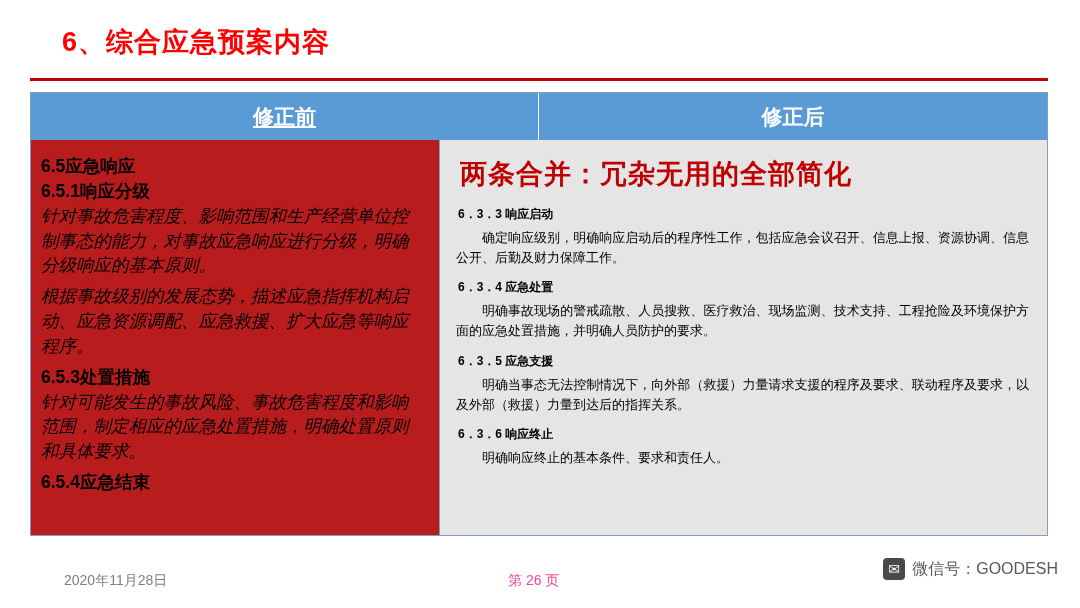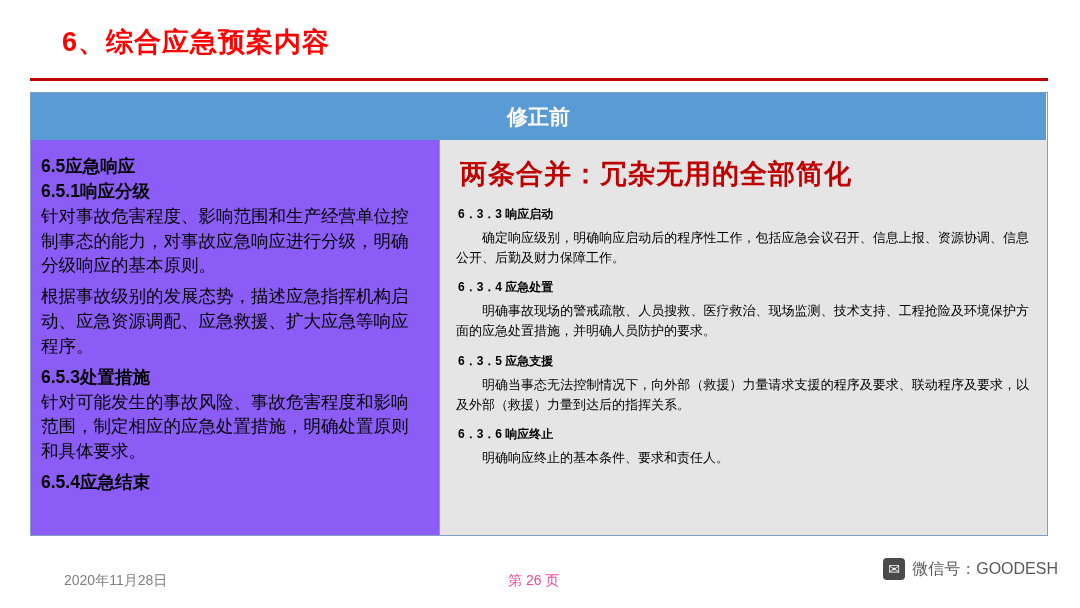--- a/index.html
+++ b/index.html
@@ -56,34 +56,34 @@
     flex: 1 1 50%;
     background: #5b9bd5;
     color: #ffffff;
     font-size: 21px;
     font-weight: bold;
     display: flex;
     align-items: center;
     justify-content: center;
     box-sizing: border-box;
   }
-  .head-cell.left { border-right: 1px solid #ffffff; }
+  .head-cell.left { border-right: 1px solid #ffffff; text-decoration: underline; }
 
   .table-body {
     display: flex;
     flex: 1 1 auto;
     min-height: 0;
   }
   .body-cell {
     box-sizing: border-box;
     overflow: hidden;
   }
   .body-cell.left {
     flex: 0 0 409px;
-    background: #8b5cf6;
+    background: #b91c1c;
     padding: 14px 14px 0 10px;
     border-right: 1px solid #7f9fc0;
   }
   .body-cell.right {
     flex: 1 1 auto;
     background: #e5e5e5;
     padding: 12px 18px 0 16px;
   }
 
   
@@ -91,20 +91,21 @@
     font-size: 17.5px;
     color: #000000;
     line-height: 1.42;
   }
   .left-head {
     font-weight: bold;
     margin: 0;
   }
   .left-para {
     margin: 0 0 6px 0;
+    font-style: italic;
   }
   .left-para.tight { margin-bottom: 0; }
 
   
   #merge-note {
     font-family: "DejaVu Serif", "Liberation Serif", serif;
     font-size: 27px;
     font-weight: bold;
     color: #c00000;
     margin: 4px 0 14px 4px;
@@ -170,20 +171,21 @@
 </head>
 <body>
 
 <div id="slide-title">6、综合应急预案内容</div>
 <div id="title-rule"></div>
 
 <div id="compare-table">
 
   <div class="table-head">
     <div class="head-cell left">修正前</div>
+    <div class="head-cell right">修正后</div>
   </div>
 
   <div class="table-body">
 
     <div class="body-cell left">
       <div class="left-block">
         <p class="left-head">6.5应急响应</p>
         <p class="left-head">6.5.1响应分级</p>
         <p class="left-para">针对事故危害程度、影响范围和生产经营单位控制事态的能力，对事故应急响应进行分级，明确分级响应的基本原则。</p>
         <p class="left-para">根据事故级别的发展态势，描述应急指挥机构启动、应急资源调配、应急救援、扩大应急等响应程序。</p>

